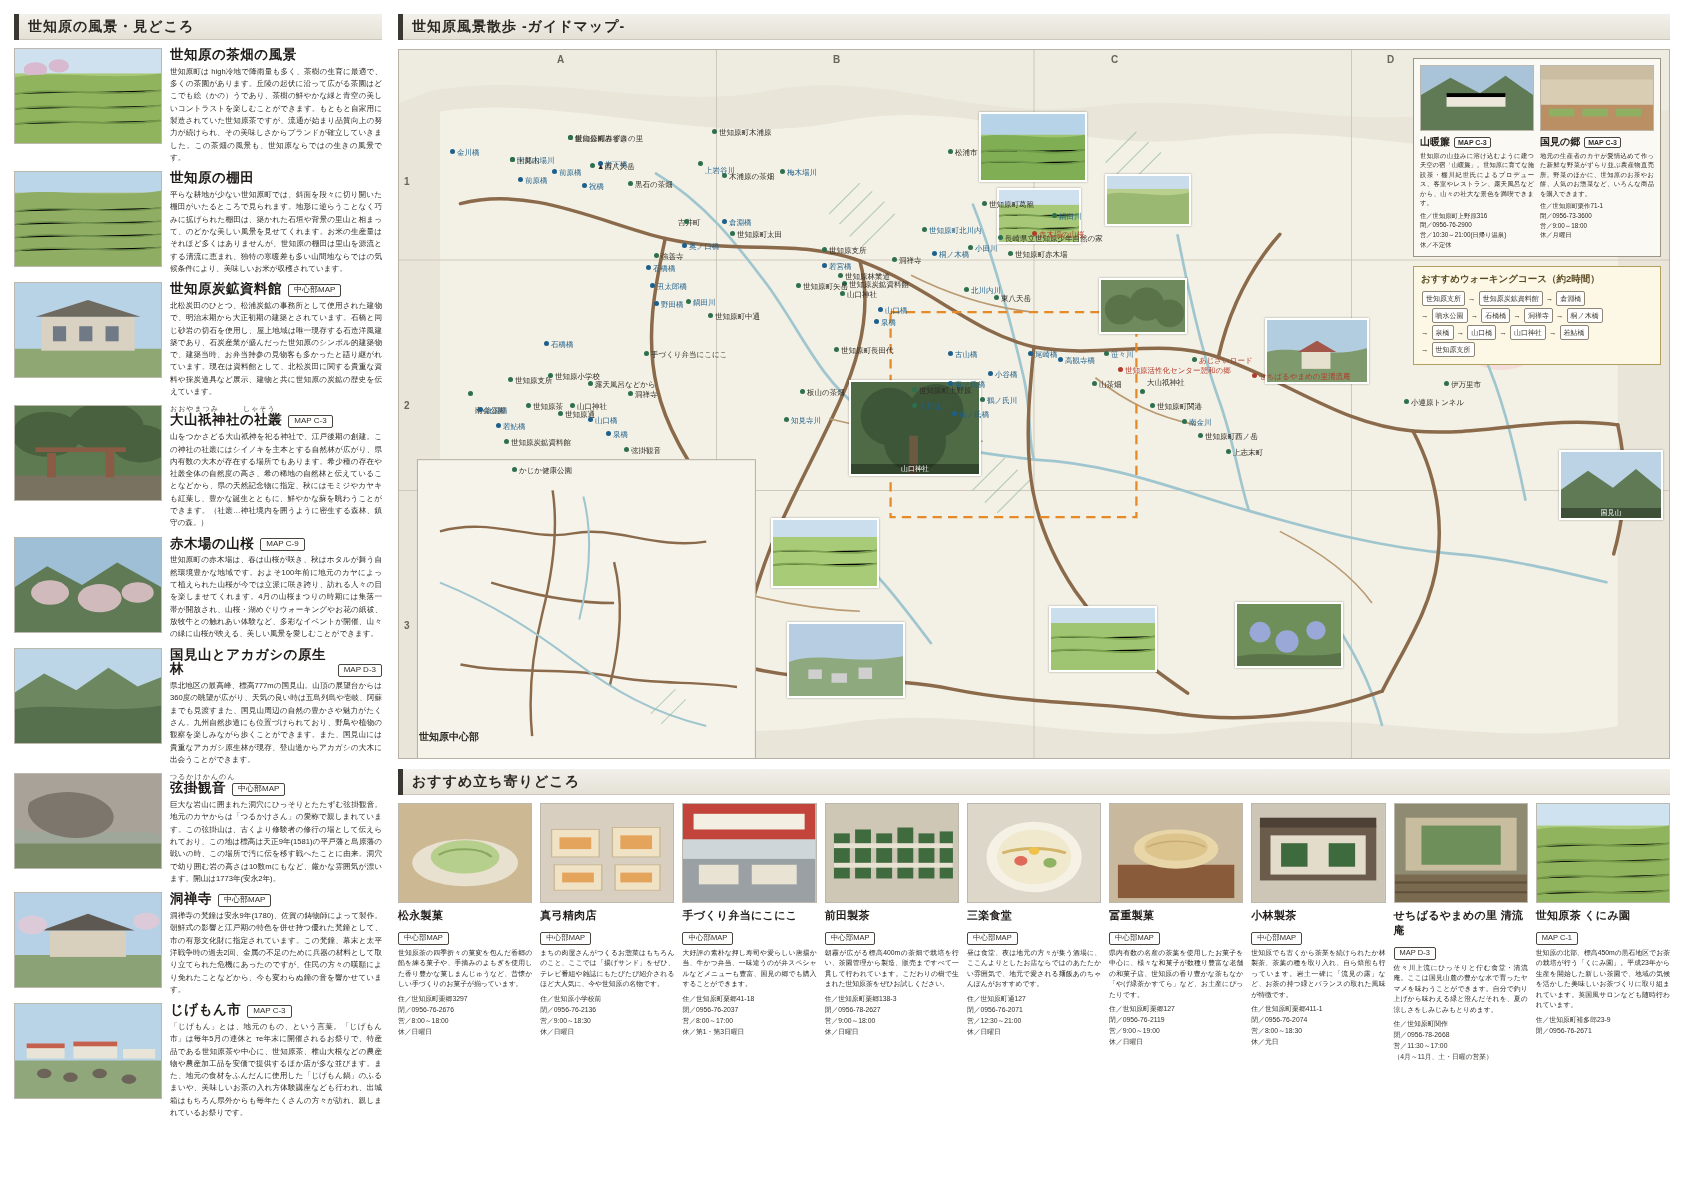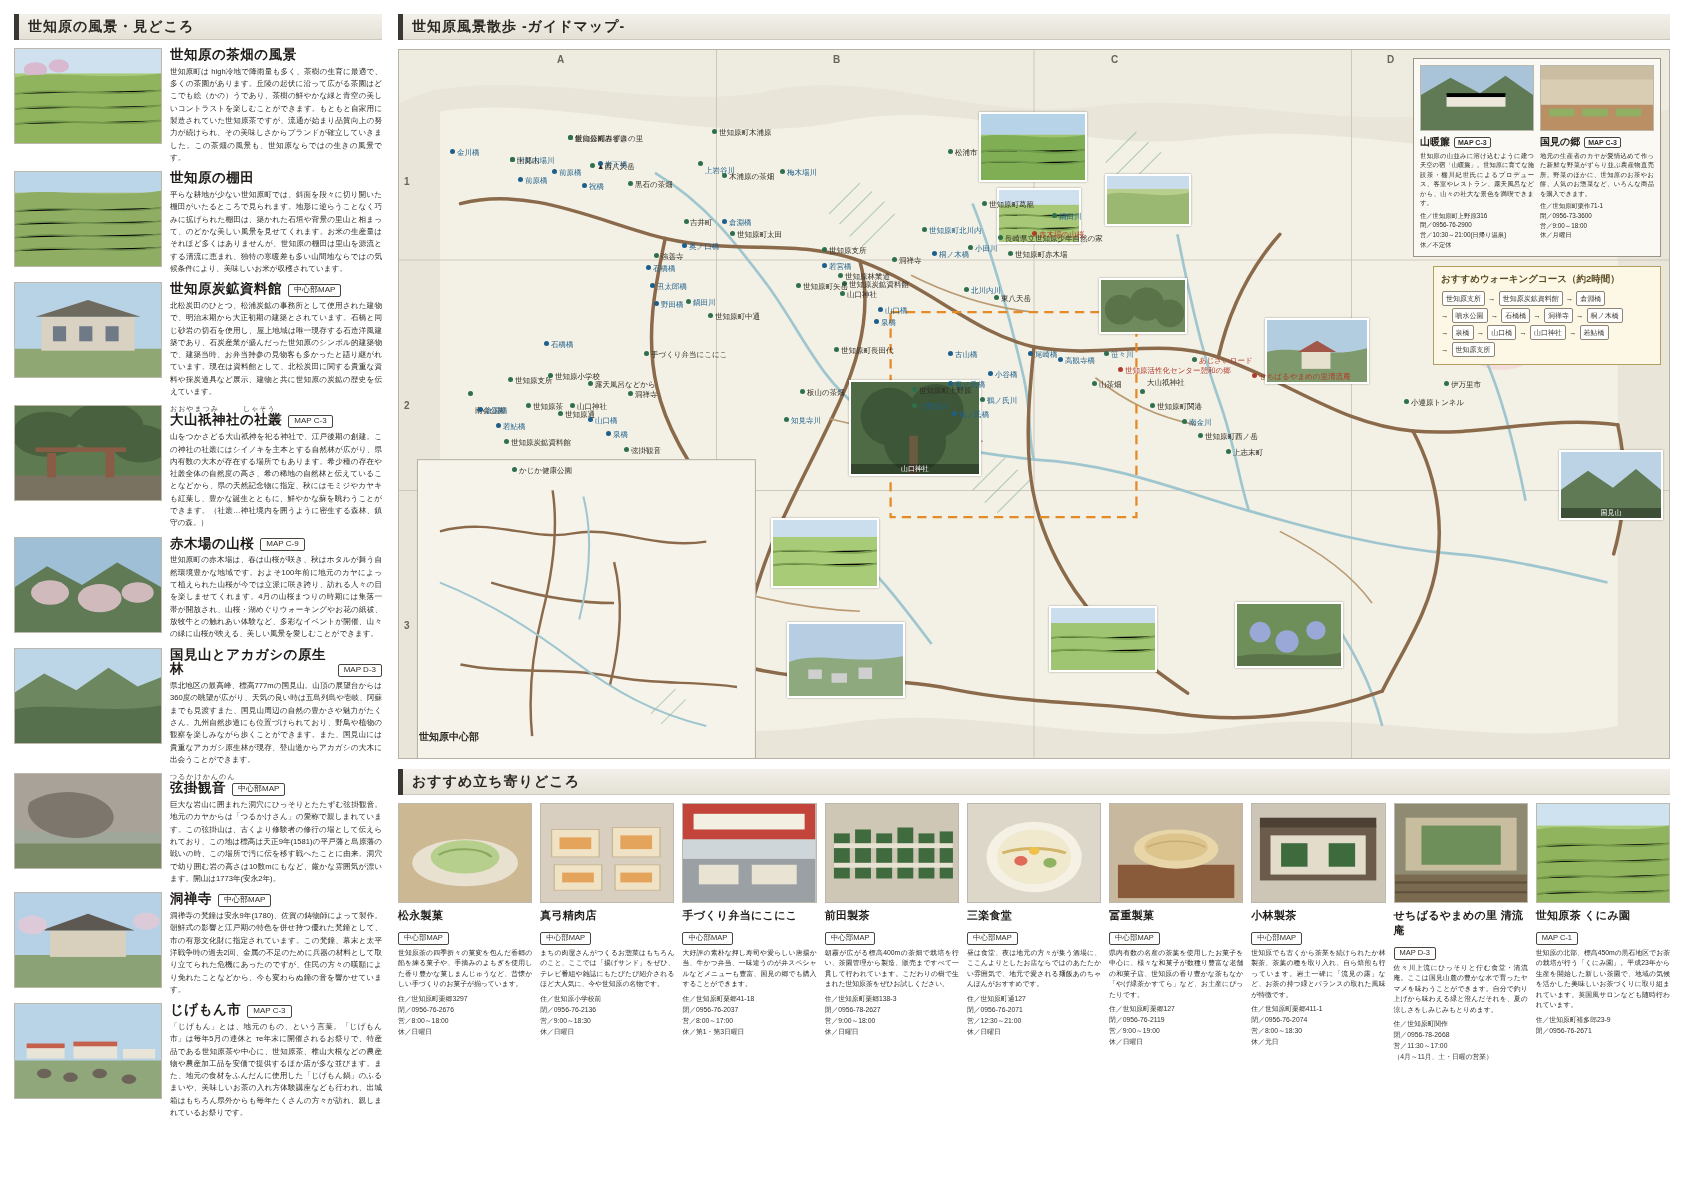--- a/index.html
+++ b/index.html
@@ -98,21 +98,21 @@
   }
   .infocard { width:114px; }
   .infocard .ph { width:114px; height:66px; border:1px solid #bdb8ad; background:#cfcabb; overflow:hidden; }
   .infocard h4 { margin:4px 0 2px; font-size:10px; display:flex; align-items:center; gap:4px; }
   .infocard .tag { font-size:7px; padding:1px 3px; margin:0; }
   .infocard p { margin:0; font-size:6.3px; line-height:1.5; text-align:justify; }
   .infocard .meta { margin-top:3px; font-size:6.3px; line-height:1.55; }
 
   
   .coursepanel {
-    position:absolute; right:8px; top:216px; width:228px;
+    position:absolute; right:8px; top:216px; width:248px;
     background:#fdf8e6; border:1px solid #b49f63; padding:6px 7px;
   }
   .coursepanel h4 { margin:0 0 4px; font-size:9.5px; color:#5a4a22; }
   .coursepanel .row { font-size:7.5px; line-height:1.65; color:#3c362c; }
   .chip {
     display:inline-block; border:1px solid #8d8577; background:#fff;
     padding:0 3px; font-size:7px; line-height:13px; border-radius:2px; margin:1px 1px;
   }
 
   
@@ -652,21 +652,21 @@
           <div class="mapnode" style="left: 236px; top: 130px;">黒石の茶畑</div>
           <div class="dot" style="left: 229px; top: 131px;"></div>
           <div class="mapnode" style="left: 556px; top: 98px;">松浦市</div>
           <div class="dot" style="left: 549px; top: 99px;"></div>
           <div class="mapnode blue" style="left: 388px; top: 118px;">梅木場川</div>
           <div class="dot" style="left: 381px; top: 119px;"></div>
           <div class="mapnode" style="left: 590px; top: 150px;">世知原町葛籠</div>
           <div class="dot" style="left: 583px; top: 151px;"></div>
           <div class="mapnode" style="left: 198px; top: 112px;">▲西八天岳</div>
           <div class="dot" style="left: 191px; top: 113px;"></div>
-          <div class="mapnode" style="left: 291px; top: 168px;">吉井町</div>
+          <div class="mapnode" style="left: 279px; top: 168px;">吉井町</div>
           <div class="dot" style="left: 285px; top: 169px;"></div>
           <div class="mapnode blue" style="left: 254px; top: 214px;">石橋橋</div>
           <div class="dot blue" style="left: 247px; top: 215px;"></div>
           <div class="mapnode" style="left: 446px; top: 222px;">世知原林業道</div>
           <div class="dot" style="left: 439px; top: 223px;"></div>
           <div class="mapnode blue" style="left: 290px; top: 192px;">奥ノ口橋</div>
           <div class="dot blue" style="left: 283px; top: 193px;"></div>
           <div class="mapnode" style="left: 262px; top: 202px;">強善寺</div>
           <div class="dot" style="left: 255px; top: 203px;"></div>
           <div class="mapnode blue" style="left: 330px; top: 168px;">倉淵橋</div>

